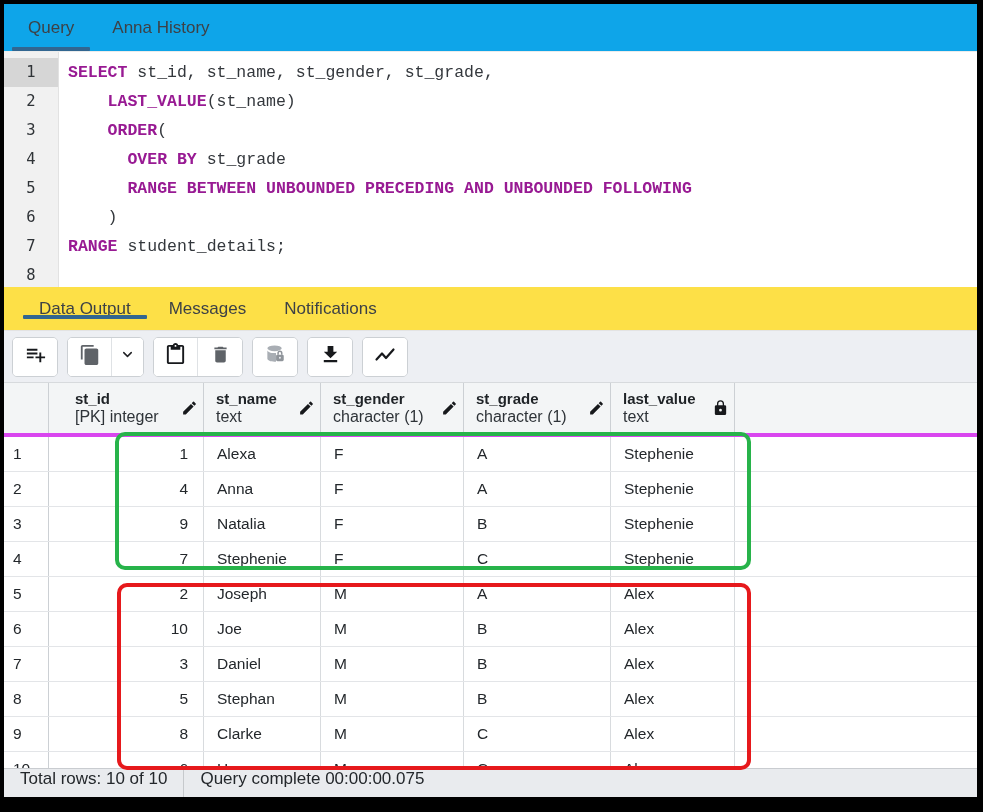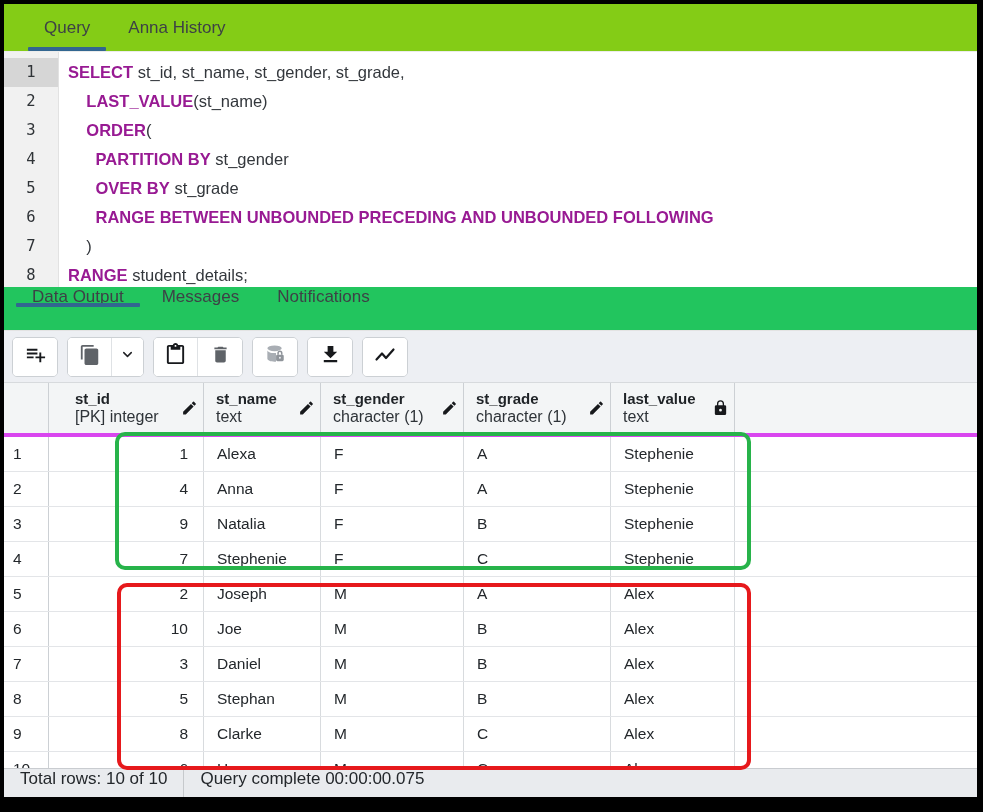--- a/index.html
+++ b/index.html
@@ -1,36 +1,36 @@
 <!DOCTYPE html>
 <html style="--accent: #326690; --kw: #981a93; --green: #27b34a; --red: #e6191c;"><head>
 <meta charset="utf-8">
 <style>
   *{box-sizing:border-box;margin:0;padding:0}
   html,body{background:#fff}
   .screen{position:relative;width:983px;height:812px;background:#000;font-family:"Liberation Sans",sans-serif;overflow:hidden}
   .app{position:absolute;left:4px;top:4px;width:973px;height:793px;background:#fff;overflow:hidden}
 
   
-  .edit-tabs{height:48px;display:flex;align-items:stretch;background:#84cc16;border-bottom:1px solid #ececec;padding-left:30px}
+  .edit-tabs{height:48px;display:flex;align-items:stretch;background:#0ea5e9;border-bottom:1px solid #ececec;padding-left:14px}
   .tab{display:flex;align-items:center;padding:0 10px;margin-right:18px;font-size:17px;color:#3d4146;position:relative;cursor:pointer}
   .tab.active::after{content:"";position:absolute;left:-6px;right:-6px;bottom:0;height:4px;background:var(--accent);border-radius:1px}
 
   
   .editor{display:flex;height:235px;background:#fff}
   .gutter{width:55px;background:#f1f1f1;border-right:1px solid #e2e2e2;padding-top:6px}
   .gut-line{height:29px;line-height:29px;text-align:center;font-family:"DejaVu Sans Mono",monospace;font-size:15.5px;color:#2f3337}
   .gut-line.active{background:#d6d6d6}
-  .code-area{flex:1;padding:6px 18px 0 9px;font-family:Liberation Sans, sans-serif;font-size:16.5px;overflow:hidden}
+  .code-area{flex:1;padding:6px 18px 0 9px;font-family:Liberation Mono, monospace;font-size:16.5px;overflow:hidden}
   .code-line{height:29px;line-height:29px;white-space:pre}
   .kw{color:var(--kw);font-weight:bold}
   .pl{color:#33373c}
 
   
-  .out-tabs{height:44px;display:flex;align-items:flex-start;background:#22c55e;border-bottom:1px solid #e3e3e3;padding-left:18px}
+  .out-tabs{height:44px;display:flex;align-items:center;background:#fde047;border-bottom:1px solid #e3e3e3;padding-left:25px}
 
   
   .toolbar{height:52px;background:#edeff3;display:flex;align-items:center;padding-left:8px;gap:9px;border-bottom:1px solid #d7dadd}
   .btn-group{display:flex;background:#fff;border:1px solid #ccd0d4;border-radius:5px;height:40px;overflow:hidden}
   .tbtn{width:44px;display:flex;align-items:center;justify-content:center;border-right:1px solid #dfe2e5;cursor:pointer;background:#fff}
   .tbtn:last-child{border-right:none}
   .tbtn.narrow{width:31px}
   .tbtn.disabled{cursor:default}
 
   
@@ -82,21 +82,20 @@
           <div class="gut-line">4</div>
           <div class="gut-line">5</div>
           <div class="gut-line">6</div>
           <div class="gut-line">7</div>
           <div class="gut-line">8</div>
         </div>
       <div class="code-area">
           <div class="code-line"><span class="kw">SELECT</span><span class="pl"> st_id, st_name, st_gender, st_grade,</span></div>
           <div class="code-line"><span class="pl">    </span><span class="kw">LAST_VALUE</span><span class="pl">(st_name)</span></div>
           <div class="code-line"><span class="pl">    </span><span class="kw">ORDER</span><span class="pl">(</span></div>
-          <div class="code-line"><span class="pl">      </span><span class="kw">PARTITION BY</span><span class="pl"> st_gender</span></div>
           <div class="code-line"><span class="pl">      </span><span class="kw">OVER BY</span><span class="pl"> st_grade</span></div>
           <div class="code-line"><span class="pl">      </span><span class="kw">RANGE BETWEEN UNBOUNDED PRECEDING AND UNBOUNDED FOLLOWING</span></div>
           <div class="code-line"><span class="pl">    )</span></div>
           <div class="code-line"><span class="kw">RANGE</span><span class="pl"> student_details;</span></div>
         </div>
     </div>
 
     <div class="out-tabs">
       <div class="tab active">
         <span>Data Output</span>

